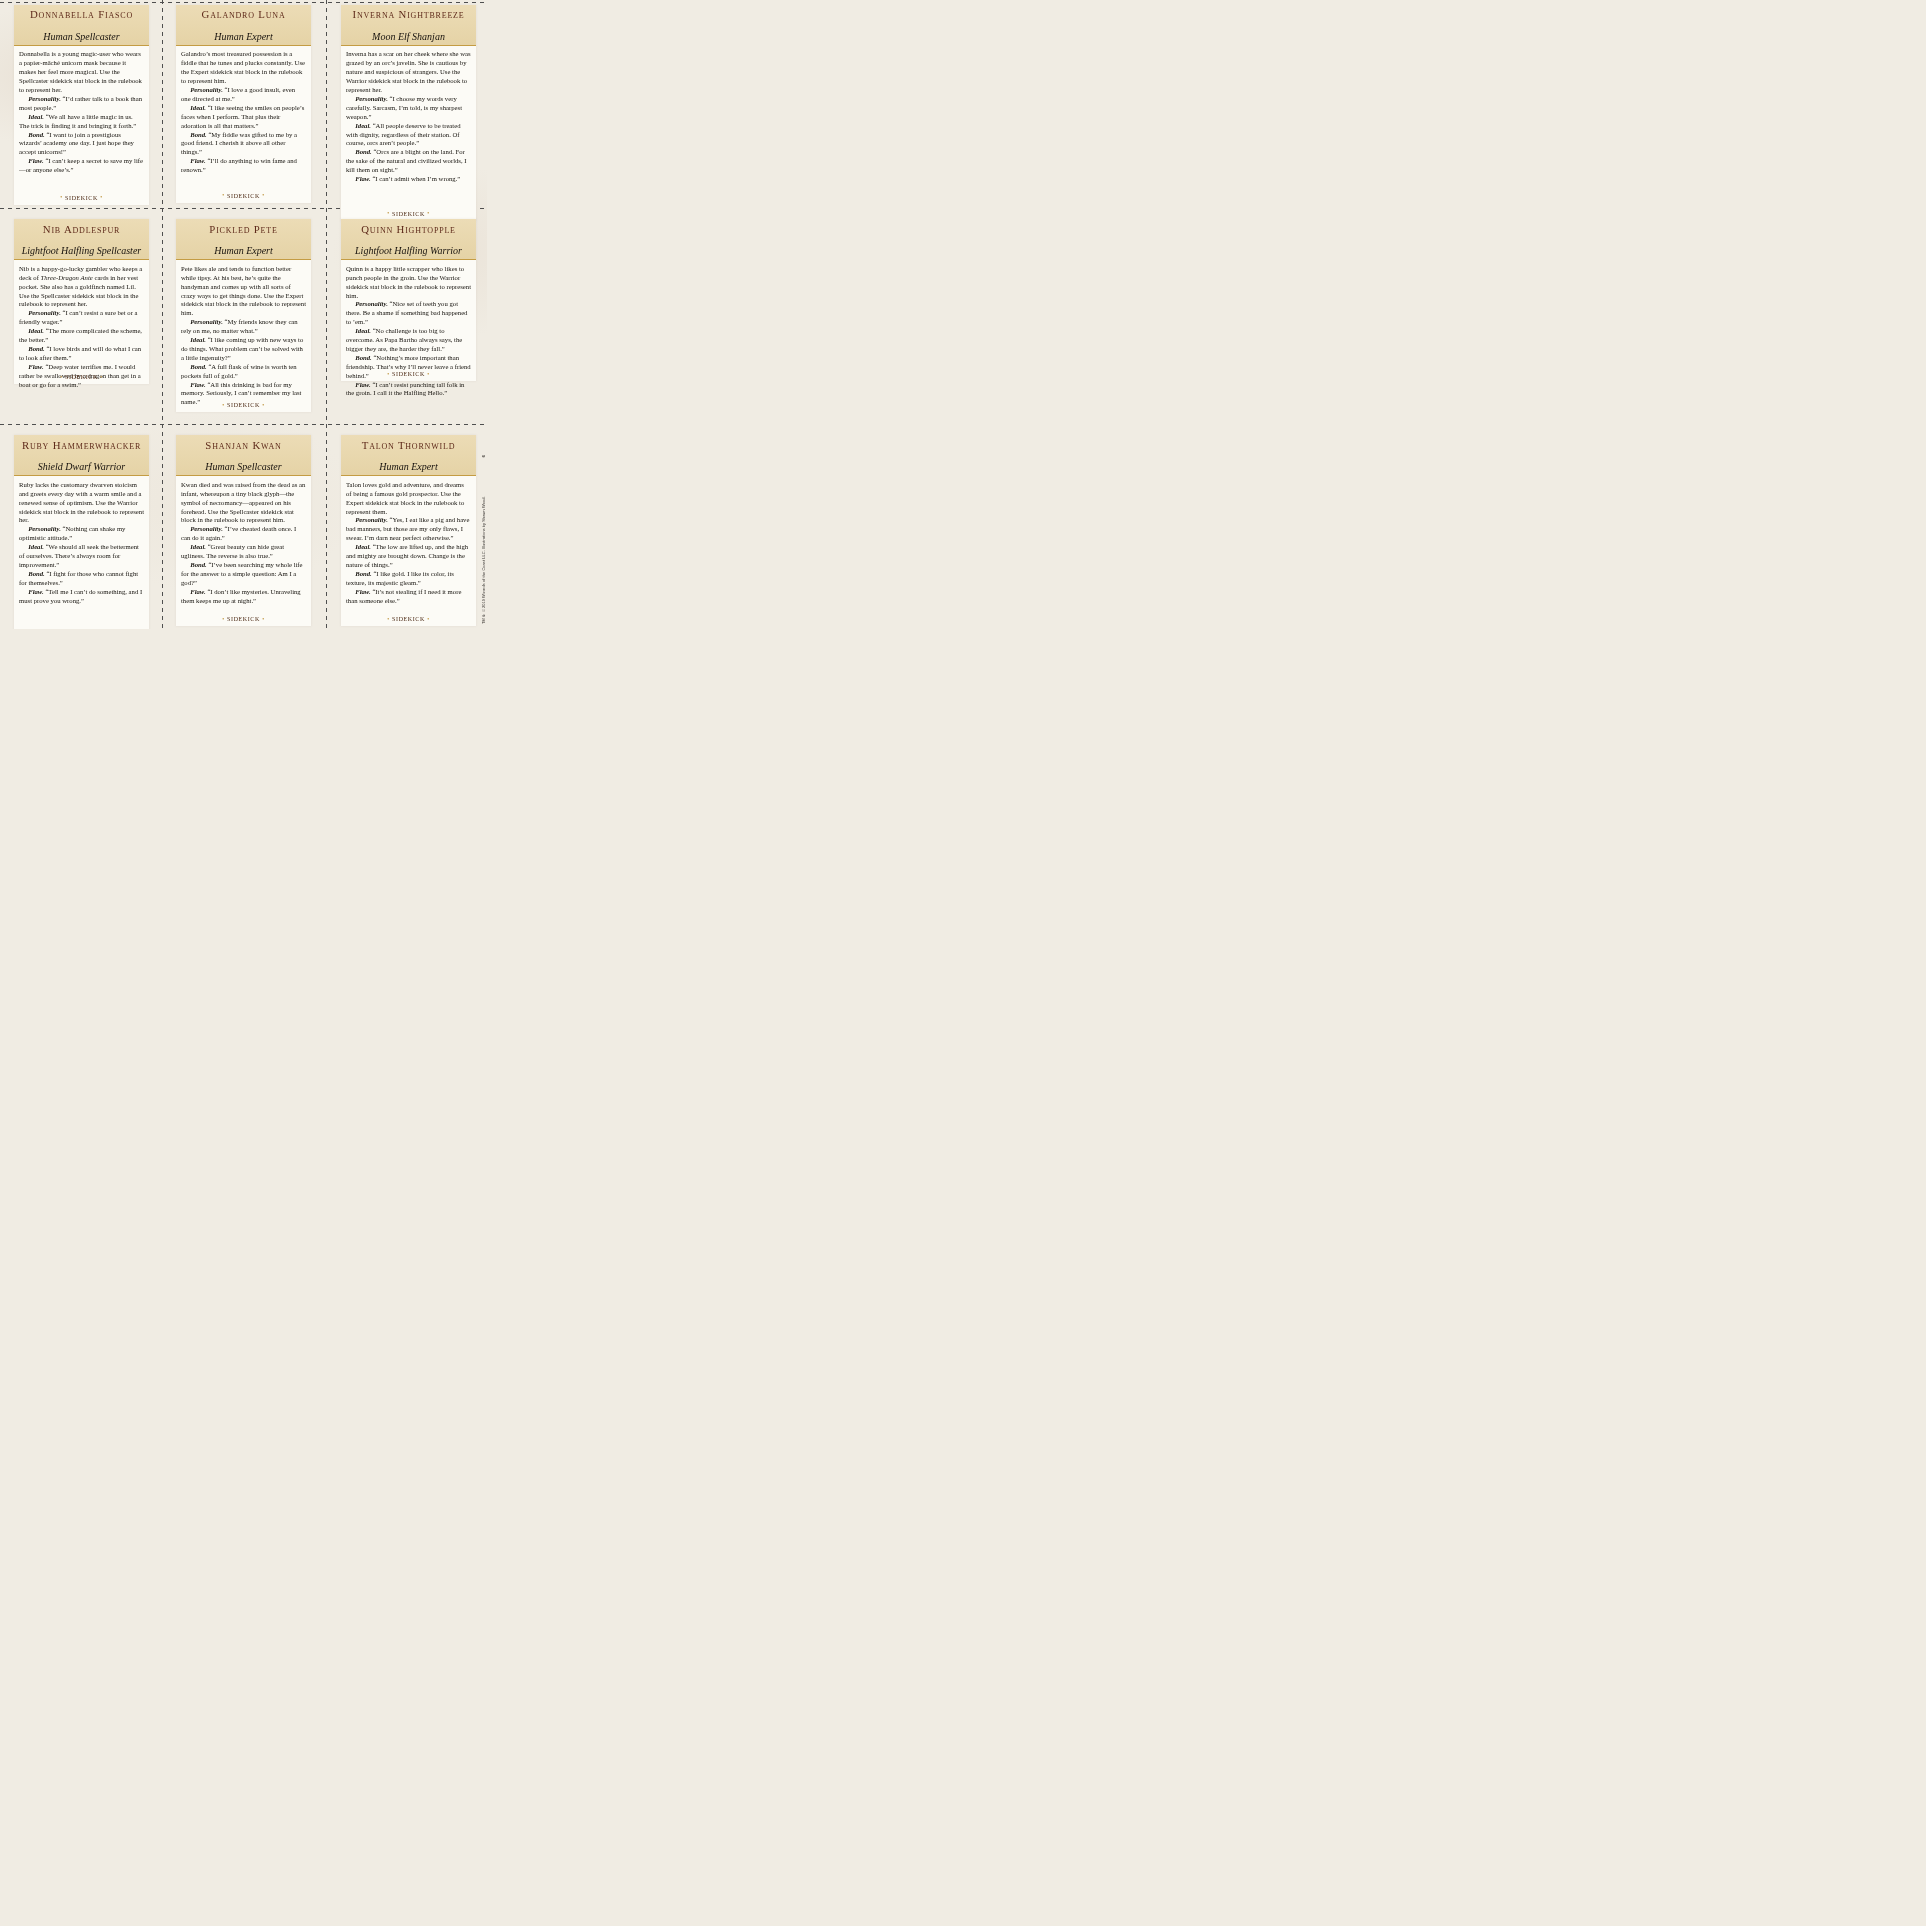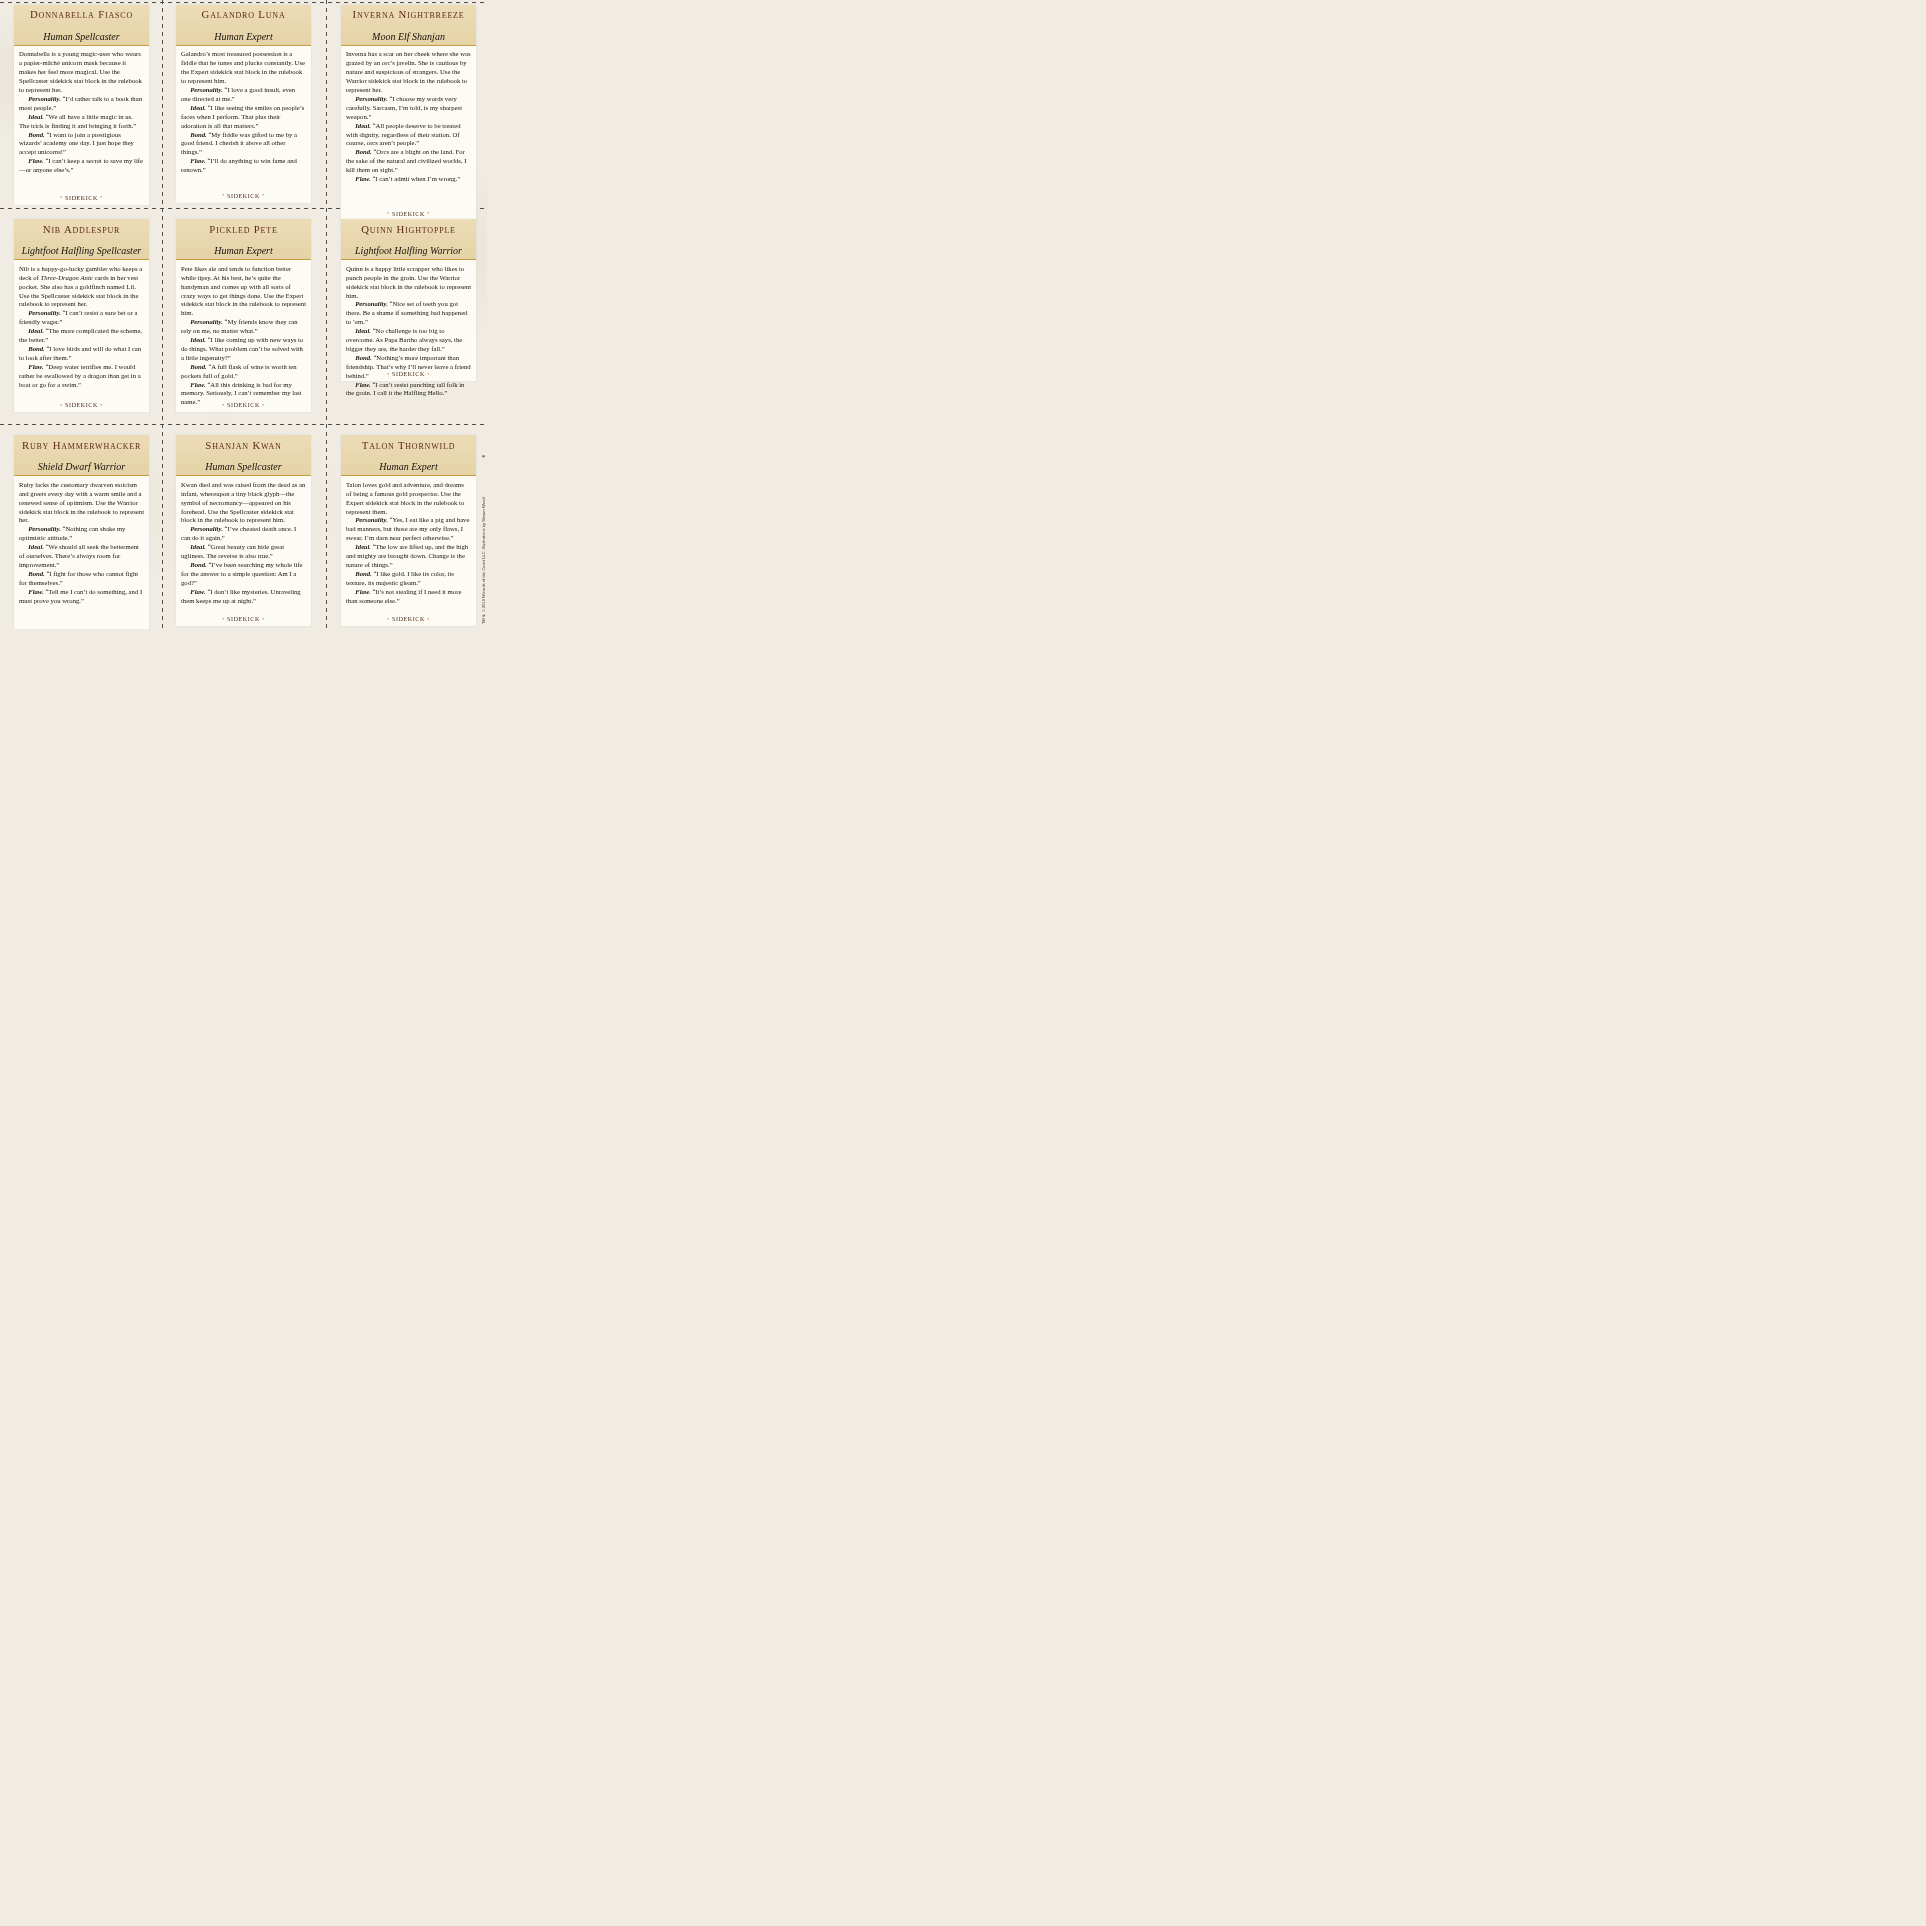--- a/index.html
+++ b/index.html
@@ -135,21 +135,21 @@
     <p class="trait"><span class="trait-label">Personality.</span> “I choose my words very carefully. Sarcasm, I’m told, is my sharpest weapon.”</p>
         <p class="trait"><span class="trait-label">Ideal.</span> “All people deserve to be treated with dignity, regardless of their station. Of course, orcs aren’t people.”</p>
         <p class="trait"><span class="trait-label">Bond.</span> “Orcs are a blight on the land. For the sake of the natural and civilized worlds, I kill them on sight.”</p>
         <p class="trait"><span class="trait-label">Flaw.</span> “I can’t admit when I’m wrong.”</p>
       </div>
     <footer class="card-footer">
       <span class="dot">•</span><span class="footer-label">SIDEKICK</span><span class="dot">•</span>
     </footer>
   </section>
 
-  <section class="card" style="left: 14px; top: 219px; height: 193px;">
+  <section class="card" style="left: 14px; top: 219px; height: 165px;">
     <header class="card-header">
       <h2 class="card-title">Nib Addlespur</h2>
       <div class="card-subtitle">Lightfoot Halfling Spellcaster</div>
     </header>
     <div class="card-body">
       <p class="intro">Nib is a happy-go-lucky gambler who keeps a deck of <i>Three-Dragon Ante</i> cards in her vest pocket. She also has a goldfinch named Lil. Use the Spellcaster sidekick stat block in the rulebook to represent her.</p>
     <p class="trait"><span class="trait-label">Personality.</span> “I can’t resist a sure bet or a friendly wager.”</p>
         <p class="trait"><span class="trait-label">Ideal.</span> “The more complicated the scheme, the better.”</p>
         <p class="trait"><span class="trait-label">Bond.</span> “I love birds and will do what I can to look after them.”</p>
         <p class="trait"><span class="trait-label">Flaw.</span> “Deep water terrifies me. I would rather be swallowed by a dragon than get in a boat or go for a swim.”</p>

